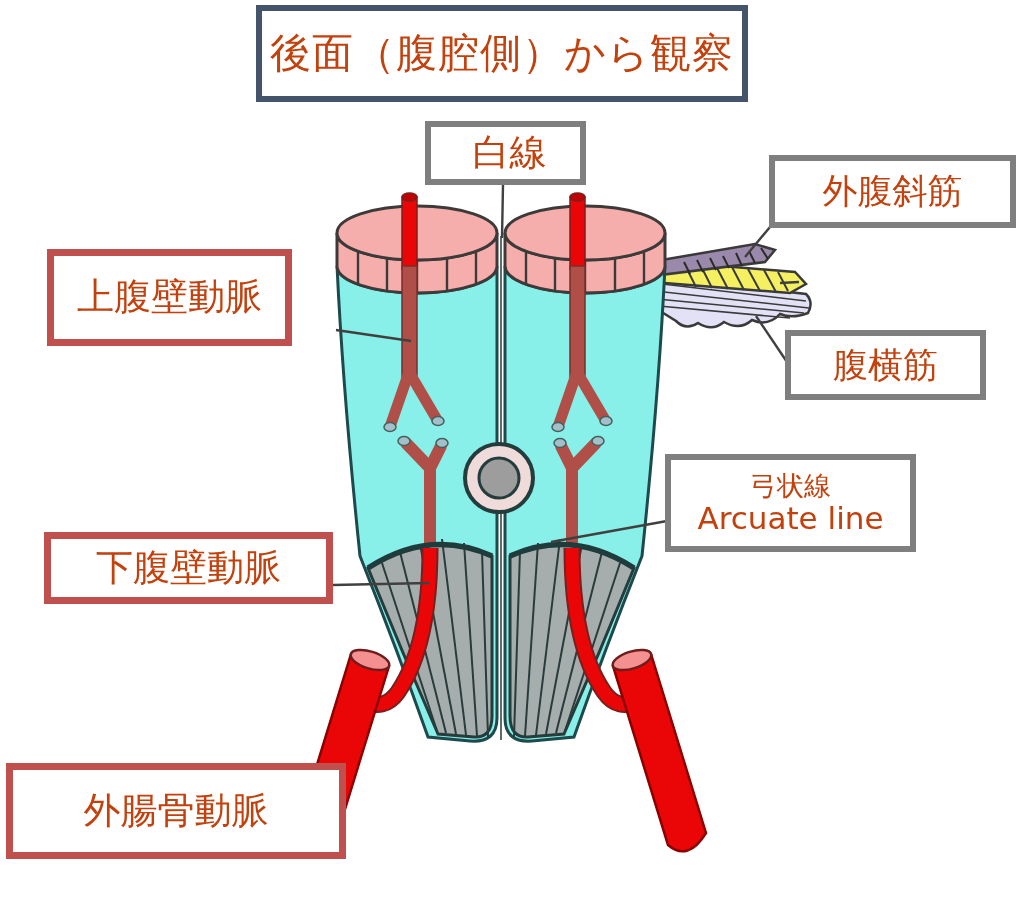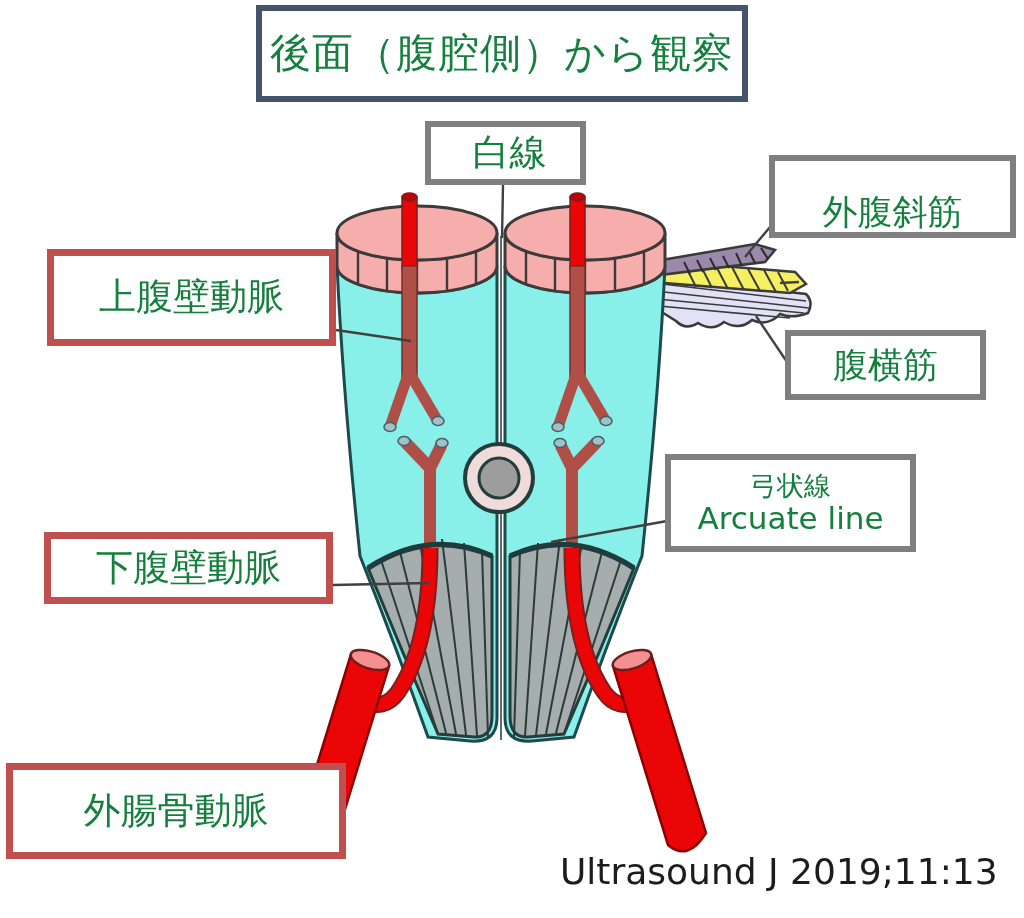--- a/index.html
+++ b/index.html
@@ -1,21 +1,21 @@
 <!DOCTYPE html>
 <html style="--title-border: #44546A; --gray-border: #7F7F7F; --red-border: #C0504D; --muscle-cyan: #88F0E9; --muscle-outline: #1D4A4C; --cut-pink: #F5AEAC; --artery-bright-red: #EA0606; --artery-dark-red: #AF4F48; --sheath-gray: #A5AEAC; --external-oblique-purple: #9B89AC; --internal-oblique-yellow: #F4F061; --transversus-lavender: #E3E1F5; --vessel-cap-blue: #A3C0CA; --iliac-cap-pink: #F59090;"><head>
 <meta charset="utf-8">
 <style>
   html,body{margin:0;padding:0;background:#fff;}
   #stage{position:relative;width:1024px;height:918px;background:#fff;overflow:hidden;
          font-family:"DejaVu Sans","Liberation Sans",sans-serif;}
   #art{position:absolute;left:0;top:0;}
   .box{position:absolute;background:#fff;display:flex;flex-direction:column;
        align-items:center;justify-content:center;box-sizing:border-box;
-       color:#15803d;text-align:center;line-height:1.15;}
+       color:#c2410c;text-align:center;line-height:1.15;}
   .b-title{border:6px solid var(--title-border);font-size:41px;letter-spacing:1px;}
   .b-gray{border:6px solid var(--gray-border);}
   .b-red{border:7px solid var(--red-border);}
   .fs37{font-size:37px;} .fs35{font-size:35px;}
   .arc-line1{font-size:27px;} .arc-line2{font-size:31px;text-align:right;}
   #citation{position:absolute;left:560px;top:851px;width:460px;font-size:36px;
             color:#1c1c1c;text-align:left;white-space:nowrap;}
 </style>
 </head>
 <body>
@@ -174,41 +174,40 @@
 </svg>
 
 <div class="box b-title" style="left:256px;top:5px;width:492px;height:97px;">
   <span>後面（腹腔側）から観察</span>
 </div>
 
 <div class="box b-gray fs37" style="left:425px;top:121px;width:161px;height:64px;padding-left:8px;">
   <span>白線</span>
 </div>
 
-<div class="box b-gray fs35" style="left:769px;top:155px;width:247px;height:83px;justify-content:flex-end;">
+<div class="box b-gray fs35" style="left:769px;top:155px;width:247px;height:73px;">
   <span>外腹斜筋</span>
 </div>
 
 
 <div class="box b-gray fs35" style="left:785px;top:330px;width:201px;height:70px;">
   <span>腹横筋</span>
 </div>
 
-<div class="box b-red fs37" style="left:47px;top:249px;width:289px;height:97px;">
+<div class="box b-red fs37" style="left:47px;top:249px;width:245px;height:97px;">
   <span>上腹壁動脈</span>
 </div>
 
 <div class="box b-gray" style="left:665px;top:454px;width:251px;height:98px;">
   <span class="arc-line1">弓状線</span>
   <span class="arc-line2">Arcuate line</span>
 </div>
 
 <div class="box b-red fs37" style="left:44px;top:532px;width:289px;height:72px;">
   <span>下腹壁動脈</span>
 </div>
 
 <div class="box b-red fs37" style="left:6px;top:763px;width:340px;height:96px;">
   <span>外腸骨動脈</span>
 </div>
 
-<div id="citation">Ultrasound J 2019;11:13</div>
 
 </div>
 
 </body></html>

